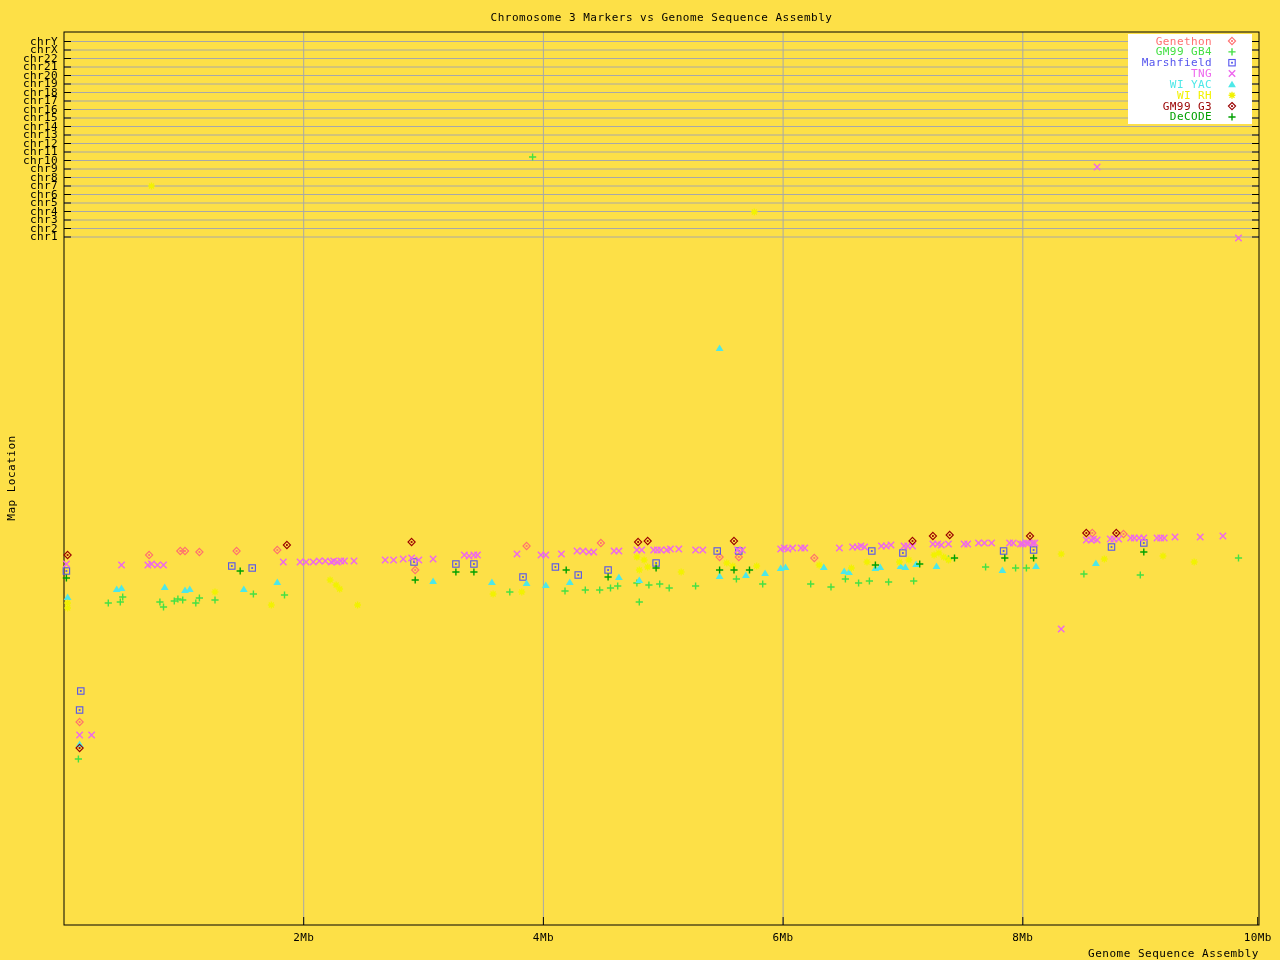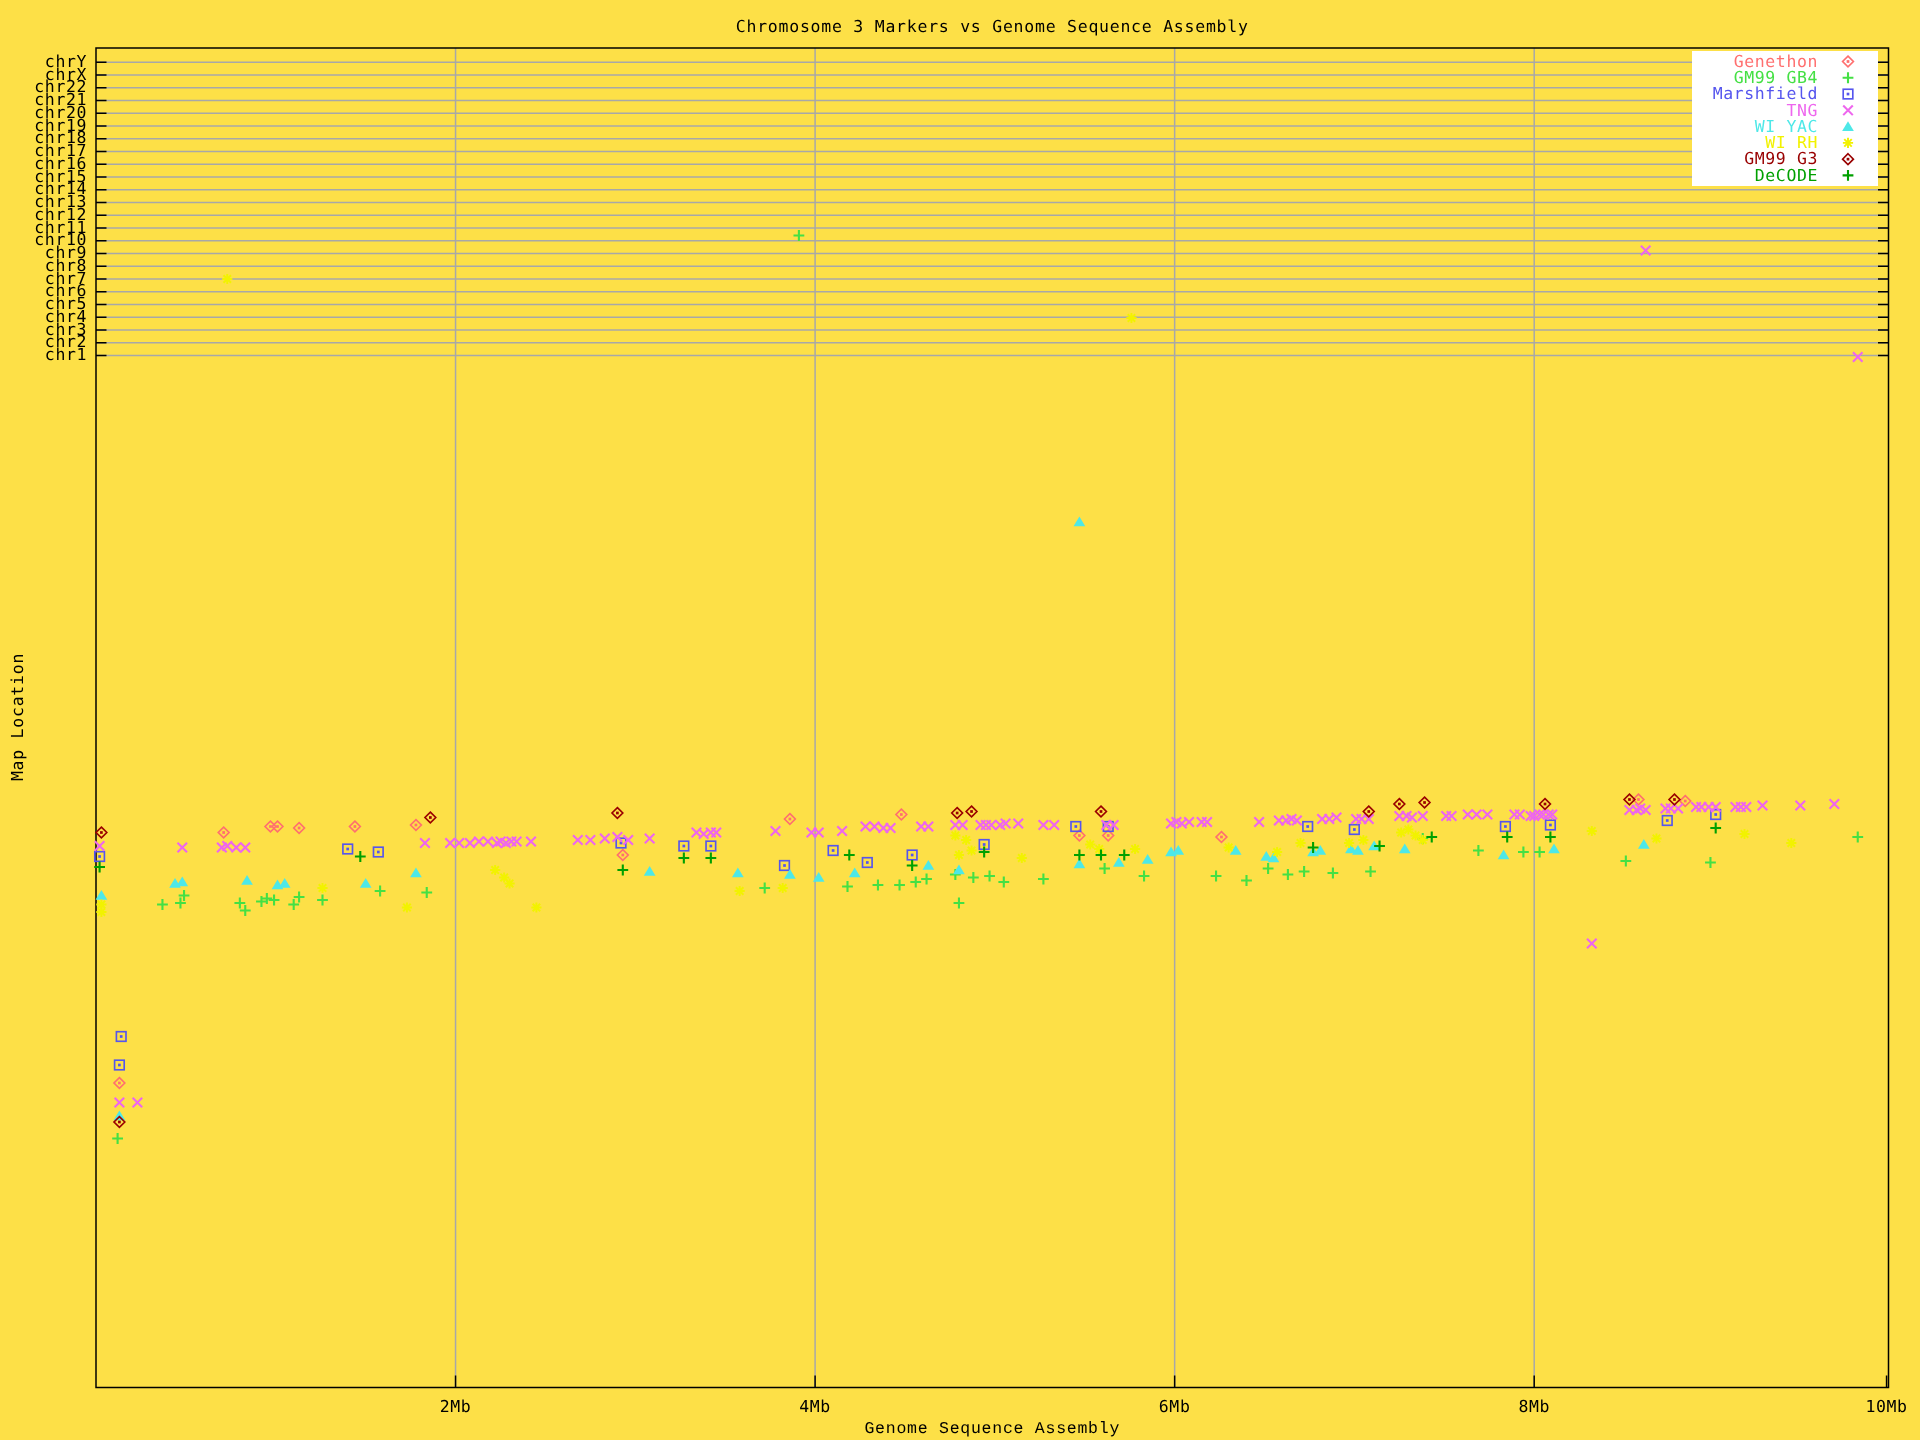--- a/index.html
+++ b/index.html
@@ -6,22 +6,22 @@
   #app{
     position:relative;width:1280px;height:960px;background:#fde047;overflow:hidden;
     font-family:"DejaVu Sans Mono","Liberation Mono",monospace;color:#000;
   }
   .abs{position:absolute;}
   #chart-title{
     left:64px;top:11px;width:1195px;text-align:center;
     font-size:11px;letter-spacing:0.5px;white-space:pre;
   }
   #x-axis-label{
-    left:64px;top:947px;width:1195px;text-align:center;
-    font-size:11px;letter-spacing:0.5px;white-space:pre;font-family:Liberation Mono, monospace;
+    left:64px;top:947px;width:1195px;text-align:right;
+    font-size:11px;letter-spacing:0.5px;white-space:pre;
   }
   #y-axis-label{
     left:5px;top:478px;
     font-size:11px;letter-spacing:0.5px;white-space:pre;
     writing-mode:vertical-rl;transform:translateY(-50%) rotate(180deg);
   }
   svg text{font-family:"DejaVu Sans Mono","Liberation Mono",monospace;font-size:11px;letter-spacing:0.4px;}
 </style>
 </head>
 <body>

